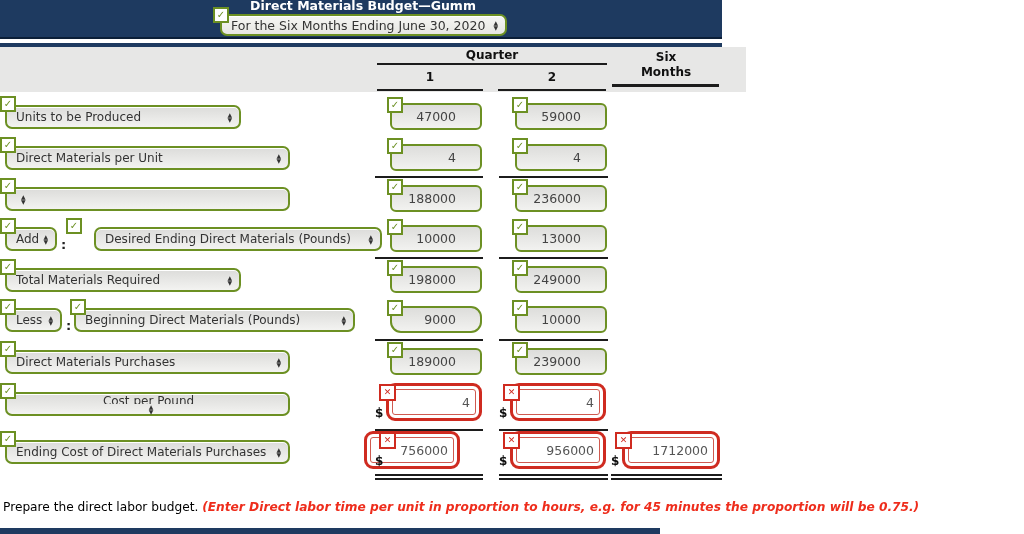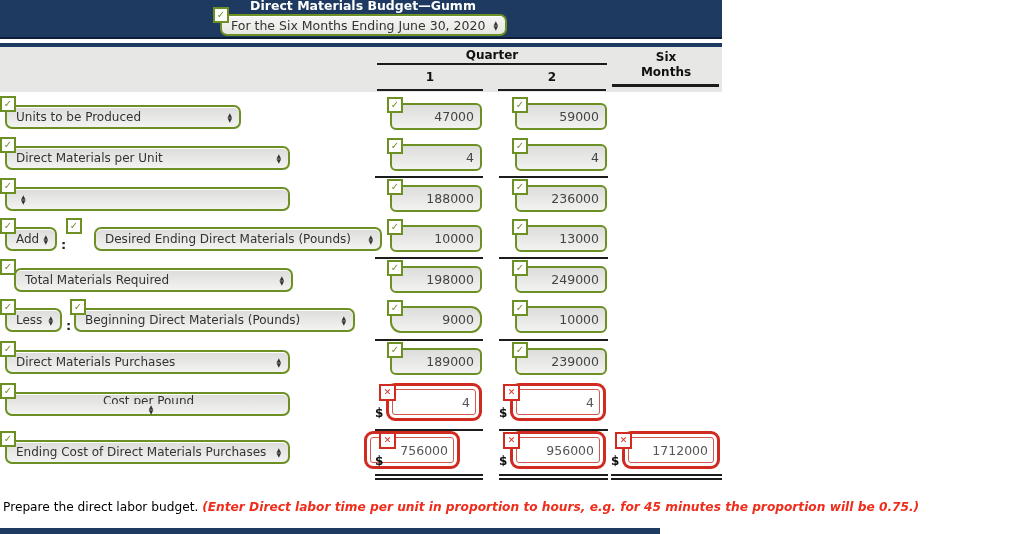--- a/index.html
+++ b/index.html
@@ -3,41 +3,41 @@
 <meta charset="utf-8">
 <style>
   html,body{margin:0;padding:0;background:#fff;}
   .stage{position:relative;width:1024px;height:534px;overflow:hidden;
          font-family:"DejaVu Sans","Liberation Sans",sans-serif;background:#fff;}
   .topbar{position:absolute;left:0;top:0;width:722px;height:39px;background:var(--navy);
           border-bottom:2px solid #0c1f38;box-sizing:border-box;}
   .title{position:absolute;left:100px;top:-2px;width:526px;text-align:center;
          color:#fff;font-size:12.5px;font-weight:bold;}
   .sepline{position:absolute;left:0;top:43px;width:722px;height:4px;background:var(--navy);}
-  .grayband{position:absolute;left:0;top:47px;width:722px;height:45px;background:#e7e7e6;}
+  .grayband{position:absolute;left:0;top:47px;width:722px;height:45px;background:#e7e7e6;padding-left:24px;}
   .hdr-label{position:absolute;font-size:12px;font-weight:bold;color:#111;text-align:center;}
   .hline{position:absolute;height:2px;background:#1c1c1c;}
   .sel{position:absolute;height:24px;box-sizing:border-box;border:2px solid var(--green);
        border-radius:7px;background:linear-gradient(#dcdcda,#f3f3f1);
        display:flex;align-items:center;padding:0 7px 0 9px;font-size:12px;color:#333;
        box-shadow:inset 0 1px 0 #fff;}
   .sel .lbl{flex:1;white-space:nowrap;overflow:hidden;}
   .spin{display:inline-flex;flex-direction:column;align-items:center;margin-left:5px;
         font-size:6px;line-height:5px;color:#333;}
   .hdr-sel{top:14px;left:220px;width:287px;height:22px;font-size:12.5px;
            background:linear-gradient(#f6f6f4,#e6e6e2);}
   .cb{position:absolute;width:12px;height:12px;background:#fff;border:2px solid var(--green);
       color:var(--green);font-size:10px;line-height:11px;font-weight:bold;text-align:center;
       box-sizing:content-box;z-index:5;}
   .xb{position:absolute;width:13px;height:13px;background:#fff;border:2px solid var(--red);
       color:var(--red);font-size:9px;line-height:13px;font-weight:bold;text-align:center;z-index:5;}
   .inp{position:absolute;width:92px;height:27px;box-sizing:border-box;border:2px solid var(--green);
        border-radius:6px;background:linear-gradient(#dddddb,#f2f2f0);
        display:flex;align-items:center;justify-content:flex-end;
-       padding:0 6px;font-size:12.5px;color:#444;}
+       padding:0 24px;font-size:12.5px;color:#444;}
   .redbox{position:absolute;height:38px;box-sizing:border-box;border:3px solid var(--red);
           border-radius:9px;background:#fff;padding:3px;z-index:1;}
   .redin{width:100%;height:100%;box-sizing:border-box;border:1.5px solid #cf5a50;border-radius:3px;
          background:#fff;display:flex;align-items:center;justify-content:flex-end;
          padding:0 5px;font-size:12.5px;color:#555;}
   .dollar{position:absolute;font-size:12px;font-weight:600;color:#111;z-index:2;}
   .colon{position:absolute;font-size:13px;font-weight:bold;color:#222;}
   .footer{position:absolute;left:3px;top:500px;font-size:12.2px;color:#000;white-space:nowrap;}
   .footer .em{color:var(--redtext);font-weight:bold;font-style:italic;}
   .bottombar{position:absolute;left:0;top:528px;width:660px;height:6px;background:var(--navy);}
@@ -125,21 +125,21 @@
         <span class="spin">
           <span>▲</span>
           <span>▼</span>
         </span>
       </div>
       <div class="inp" style="left: 390px; top: 225px;">10000</div>
       <div class="inp" style="left: 515px; top: 225px;">13000</div>
       <div class="cb" style="left: 387px; top: 219px;">✓</div>
       <div class="cb" style="left: 512px; top: 219px;">✓</div>
       <div class="cb" style="left: 0px; top: 259px;">✓</div>
-      <div class="sel" style="left: 14px; top: 268px; width: 279px;">
+      <div class="sel" style="left: 5px; top: 268px; width: 236px;">
         <span class="lbl">Total Materials Required</span>
         <span class="spin">
           <span>▲</span>
           <span>▼</span>
         </span>
       </div>
       <div class="hline" style="left: 375px; top: 257px; width: 108px;"></div>
       <div class="hline" style="left: 499px; top: 257px; width: 109px;"></div>
       <div class="inp" style="left: 390px; top: 266px;">198000</div>
       <div class="inp" style="left: 515px; top: 266px;">249000</div>

